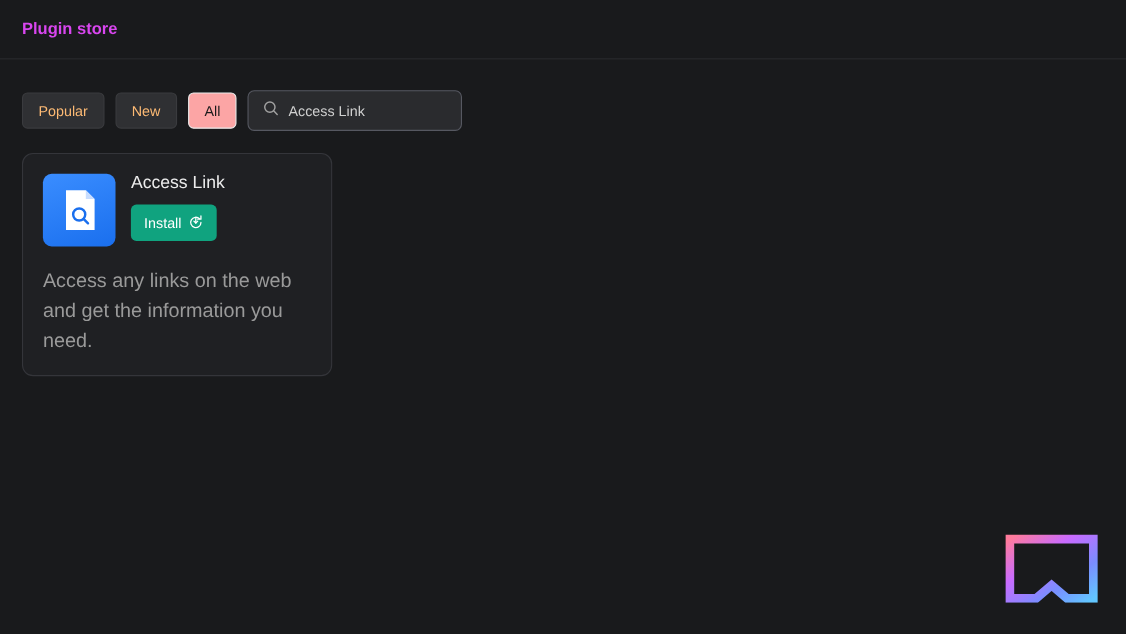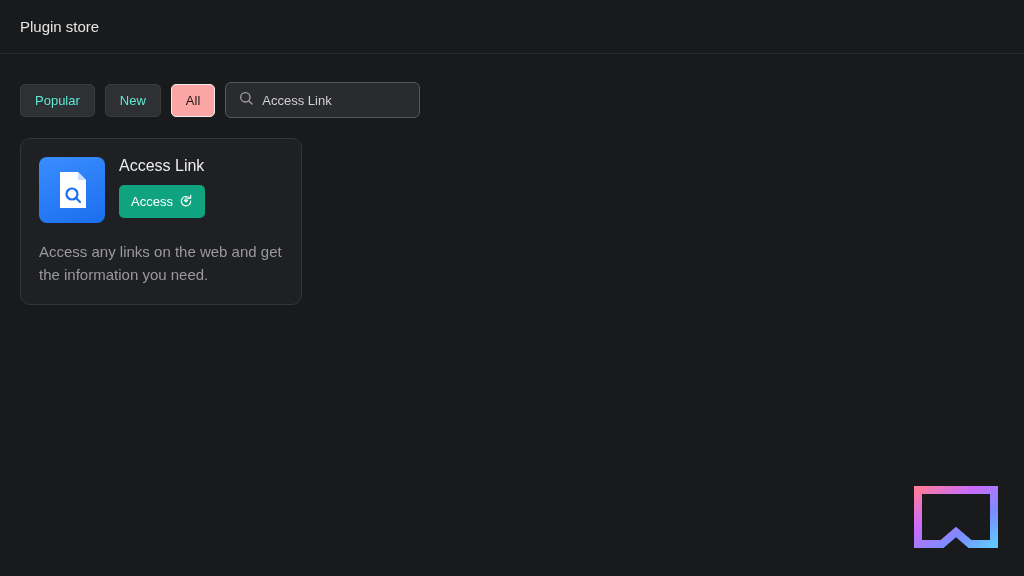--- a/index.html
+++ b/index.html
@@ -15,33 +15,33 @@
       height: 576px;
       overflow: hidden;
       position: relative;
     }
     .header {
       padding: 18px 20px;
       border-bottom: 1px solid #2a2b2e;
     }
     .header-title {
       font-size: 15px;
-      font-weight: 400;
-      color: #e5e5e5;
+      font-weight: 700;
+      color: #d946ef;
     }
     .toolbar {
       display: flex;
       align-items: center;
       gap: 10px;
       padding: 28px 20px 20px 20px;
     }
     .filter-btn {
       background: #2f3033;
       border: 1px solid #3a3b3e;
-      color: #5eead4;
+      color: #fdba74;
       padding: 8px 14px;
       border-radius: 5px;
       font-size: 13px;
       cursor: pointer;
       user-select: none;
     }
     .filter-btn.active {
       background: #fca5a5;
       color: #1a1a1a;
       border-color: #ececec;
@@ -108,21 +108,21 @@
       color: #fff;
       padding: 8px 12px;
       border-radius: 5px;
       font-size: 13px;
       cursor: pointer;
       display: inline-flex;
       align-items: center;
       gap: 6px;
     }
     .plugin-desc {
-      font-size: 15px;
+      font-size: 18px;
       line-height: 1.5;
       color: #9a9a9a;
     }
     .logo-badge {
       position: absolute;
       right: 26px;
       bottom: 28px;
       width: 84px;
       height: 62px;
     }
@@ -156,21 +156,21 @@
         <svg width="36" height="40" viewBox="0 0 36 40" fill="none">
           <path d="M6 2 L24 2 L32 10 L32 38 L6 38 Z" fill="#ffffff"></path>
           <path d="M24 2 L24 10 L32 10" fill="#c8ddff"></path>
           <circle cx="18" cy="24" r="5.5" fill="none" stroke="#1a6fee" stroke-width="2.2"></circle>
           <line x1="22" y1="28" x2="26" y2="32" stroke="#1a6fee" stroke-width="2.2" stroke-linecap="round"></line>
         </svg>
       </div>
       <div>
         <div class="plugin-name">Access Link</div>
         <button class="install-btn">
-          <span>Access</span>
+          <span>Install</span>
           <span>
             <svg width="14" height="14" viewBox="0 0 24 24" fill="none" stroke="#ffffff" stroke-width="2" stroke-linecap="round" stroke-linejoin="round">
               <path d="M20 14 a8 8 0 1 1 -2.3 -5.6"></path>
               <polyline points="20 4 20 9 15 9"></polyline>
               <line x1="12" y1="8" x2="12" y2="15"></line>
               <polyline points="9 12 12 15 15 12"></polyline>
             </svg>
           </span>
         </button>
       </div>

